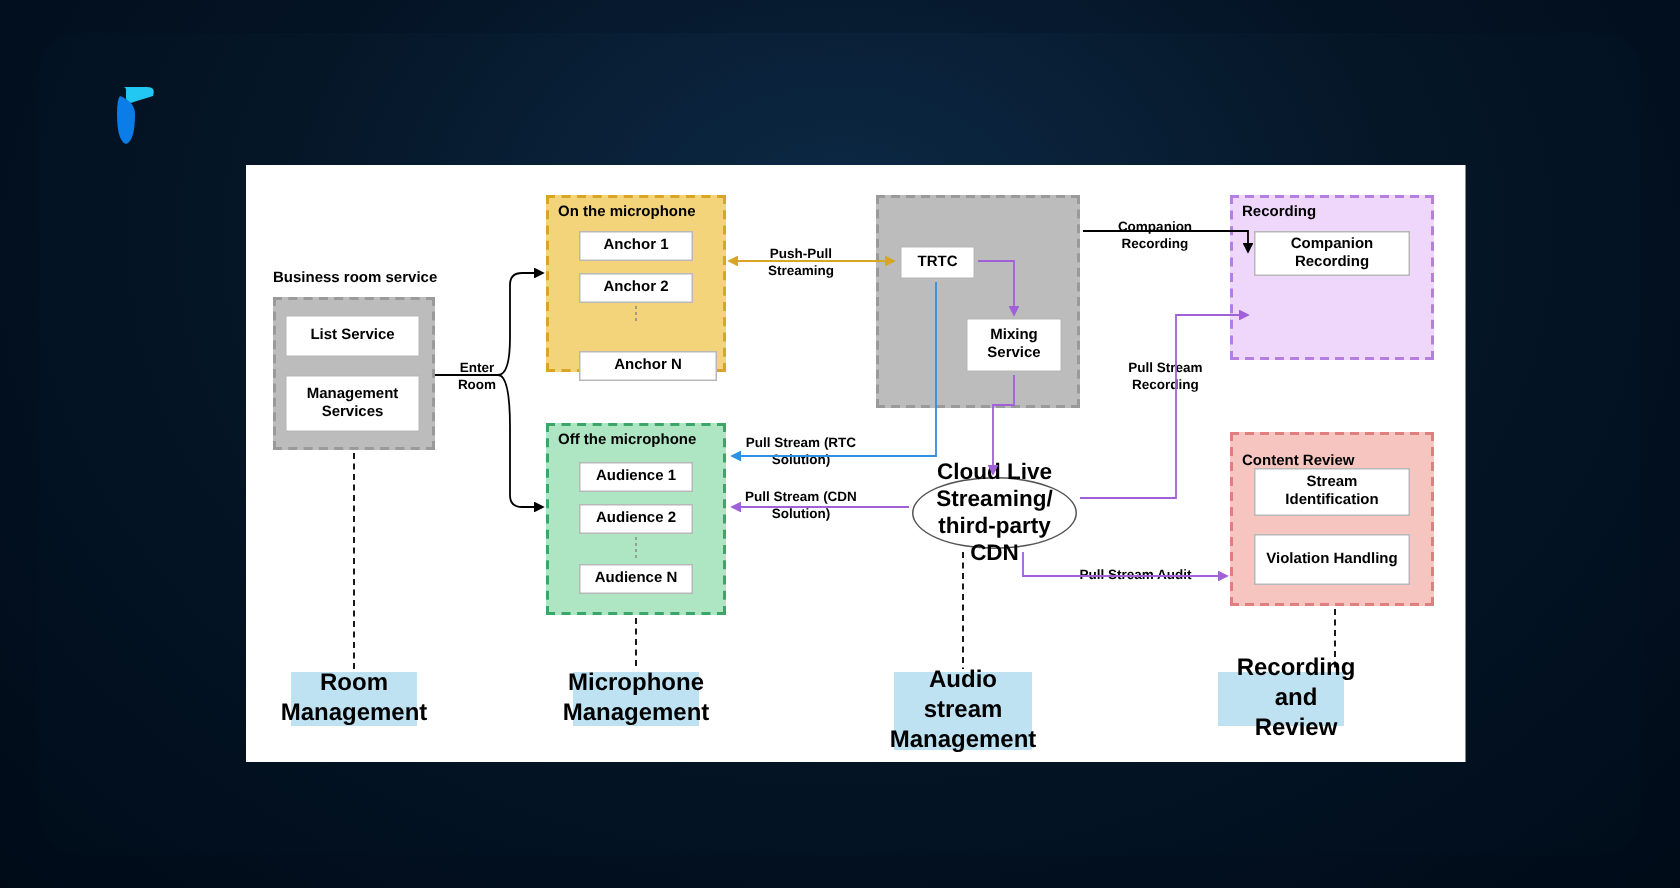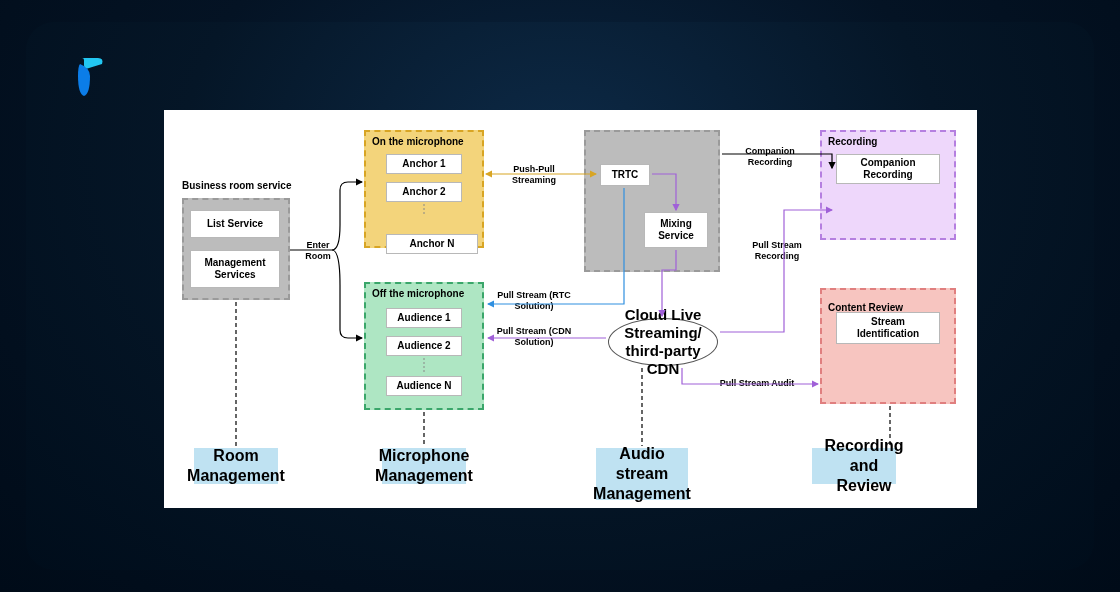--- a/index.html
+++ b/index.html
@@ -55,20 +55,21 @@
 
     <div style="position:absolute; left:444px; top:208px; width:110px; height:48px; border:1px solid #555; border-radius:50%; background:#fff; display:flex; align-items:center; justify-content:center; font-size:15px; font-weight:600; text-align:center; line-height:1.2; padding:4px 10px;">Cloud Live Streaming/ third-party CDN</div>
 
     <div class="dbox" style="left:656px; top:20px; width:136px; height:110px; border-color:#b57fe0; background:#eed7fb;"></div>
     <div class="hd" style="left:664px; top:26px;">Recording</div>
     <div class="solidbox" style="left:672px; top:44px; width:104px; height:30px;">Companion Recording</div>
 
     <div class="dbox" style="left:656px; top:178px; width:136px; height:116px; border-color:#e07f7f; background:#f7c5c0;"></div>
     <div class="hd" style="left:664px; top:192px;">Content Review</div>
     <div class="solidbox" style="left:672px; top:202px; width:104px; height:32px;">Stream Identification</div>
+    <div class="solidbox" style="left:672px; top:246px; width:104px; height:34px;">Violation Handling</div>
 
     <div class="lbl" style="left:332px; top:54px; width:76px;">Push-Pull Streaming</div>
     <div class="lbl" style="left:332px; top:180px; width:76px;">Pull Stream (RTC Solution)</div>
     <div class="lbl" style="left:332px; top:216px; width:76px;">Pull Stream (CDN Solution)</div>
     <div class="lbl" style="left:566px; top:36px; width:80px;">Companion Recording</div>
     <div class="lbl" style="left:578px; top:130px; width:70px;">Pull Stream Recording</div>
     <div class="lbl" style="left:548px; top:268px; width:90px;">Pull Stream Audit</div>
 
     <div class="bluebtn" style="left:30px; top:338px; width:84px; height:36px;">Room Management</div>
     <div class="bluebtn" style="left:218px; top:338px; width:84px; height:36px;">Microphone Management</div>

